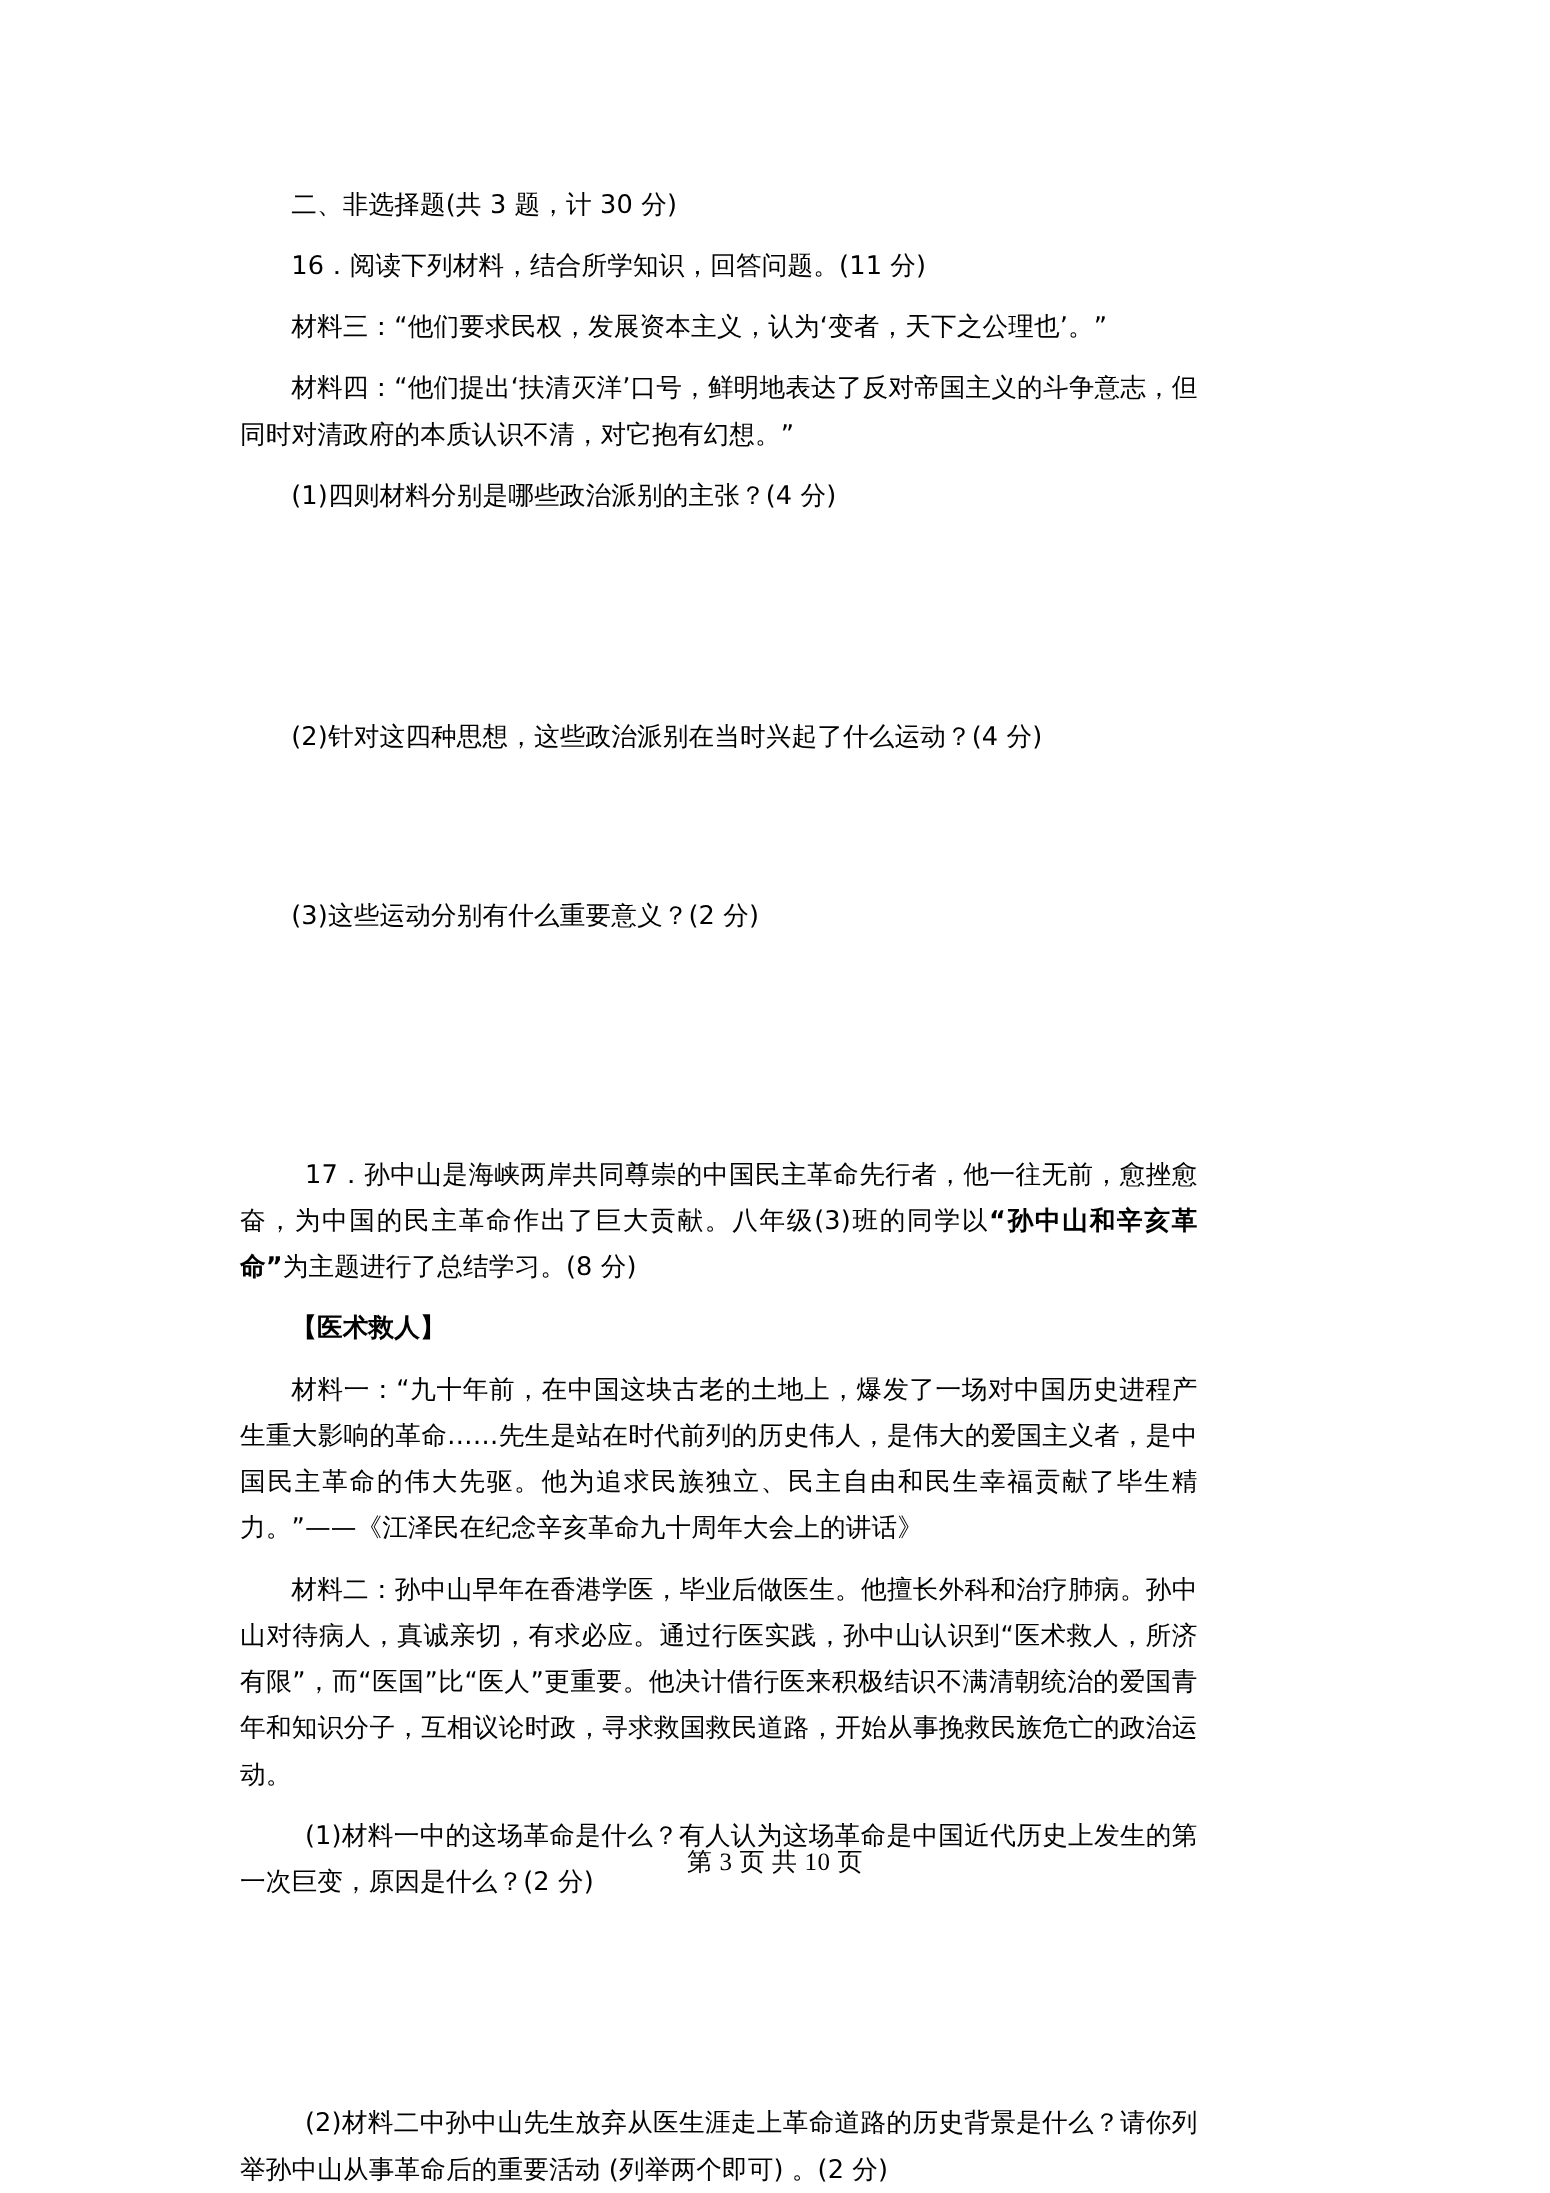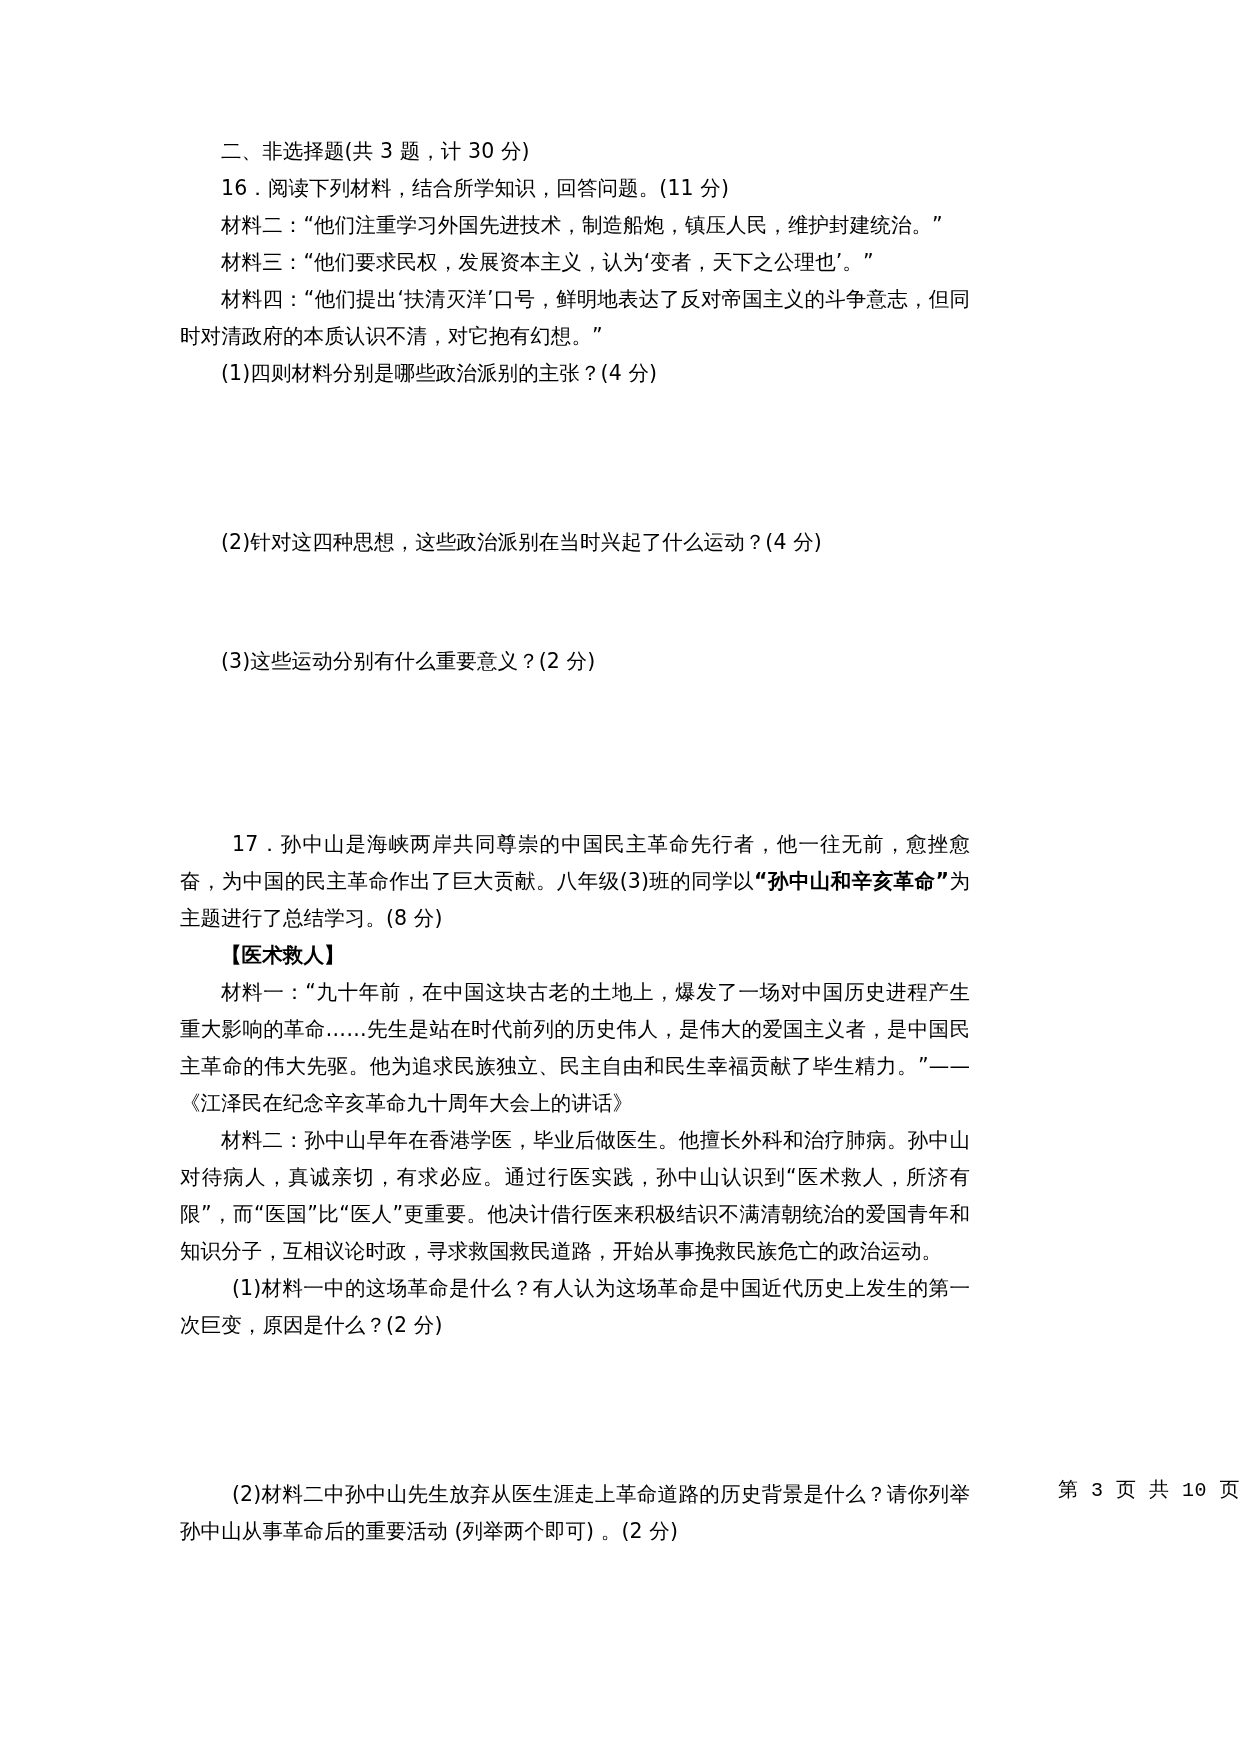--- a/index.html
+++ b/index.html
@@ -21,59 +21,58 @@
     position: absolute;
     left: 180px;
     top: 133px;
     width: 790px;
   }
   .para {
     font-size: 20.5px;
     line-height: 37px;
     text-align: justify;
     text-justify: inter-ideograph;
-    margin: 0;
+    margin: 12px;
     letter-spacing: 0.1px;
   }
   .indent2 {
     text-indent: 41px;
   }
   .indent25 {
     text-indent: 52px;
   }
   .bold {
     font-weight: bold;
   }
   .gap-xl { height: 132px; }
   .gap-lg { height: 82px; }
   .gap-q17 { height: 146px; }
   .footer {
     position: absolute;
     left: 0;
     top: 1476px;
     width: 1240px;
-    text-align: right;
+    text-align: center;
     font-size: 20px;
-    font-family: Liberation Mono, monospace;
+    font-family: Liberation Serif, serif;
     letter-spacing: 0.5px;
   }
 </style>
 </head>
 <body>
 
 <div class="page">
 
   <div class="content">
 
     <p class="para indent2">二、非选择题(共 3 题，计 30 分)</p>
 
     <p class="para indent2">16．阅读下列材料，结合所学知识，回答问题。(11 分)</p>
 
 
-    <p class="para indent2">材料二：“他们注重学习外国先进技术，制造船炮，镇压人民，维护封建统治。”</p>
 
     <p class="para indent2">材料三：“他们要求民权，发展资本主义，认为‘变者，天下之公理也’。”</p>
 
     <p class="para indent2">材料四：“他们提出‘扶清灭洋’口号，鲜明地表达了反对帝国主义的斗争意志，但同时对清政府的本质认识不清，对它抱有幻想。”</p>
 
     <p class="para indent2">(1)四则材料分别是哪些政治派别的主张？(4 分)</p>
 
     <div class="gap-xl"></div>
 
     <p class="para indent2">(2)针对这四种思想，这些政治派别在当时兴起了什么运动？(4 分)</p>

